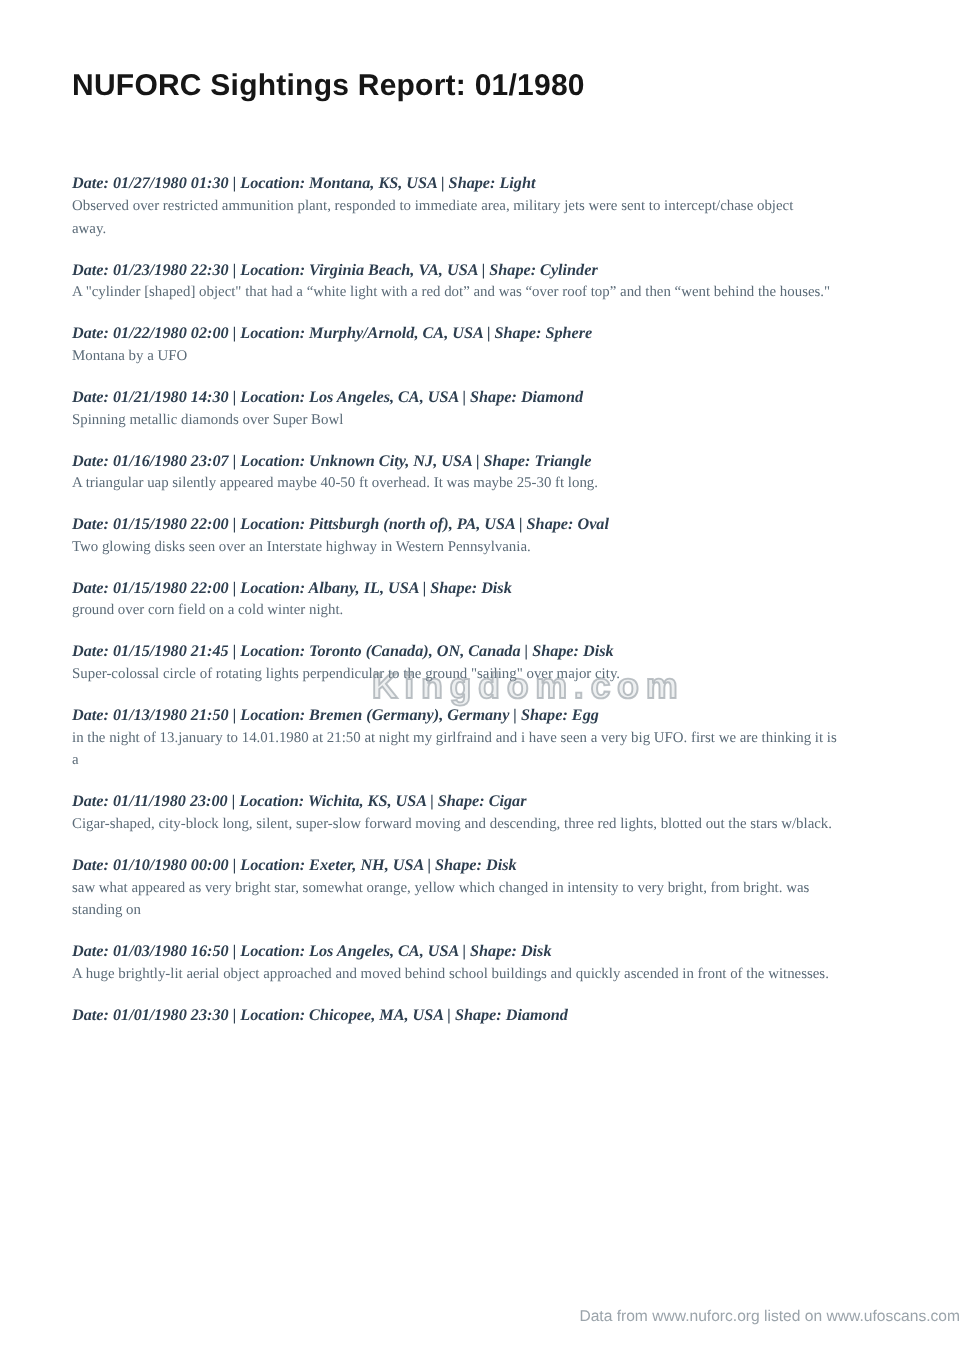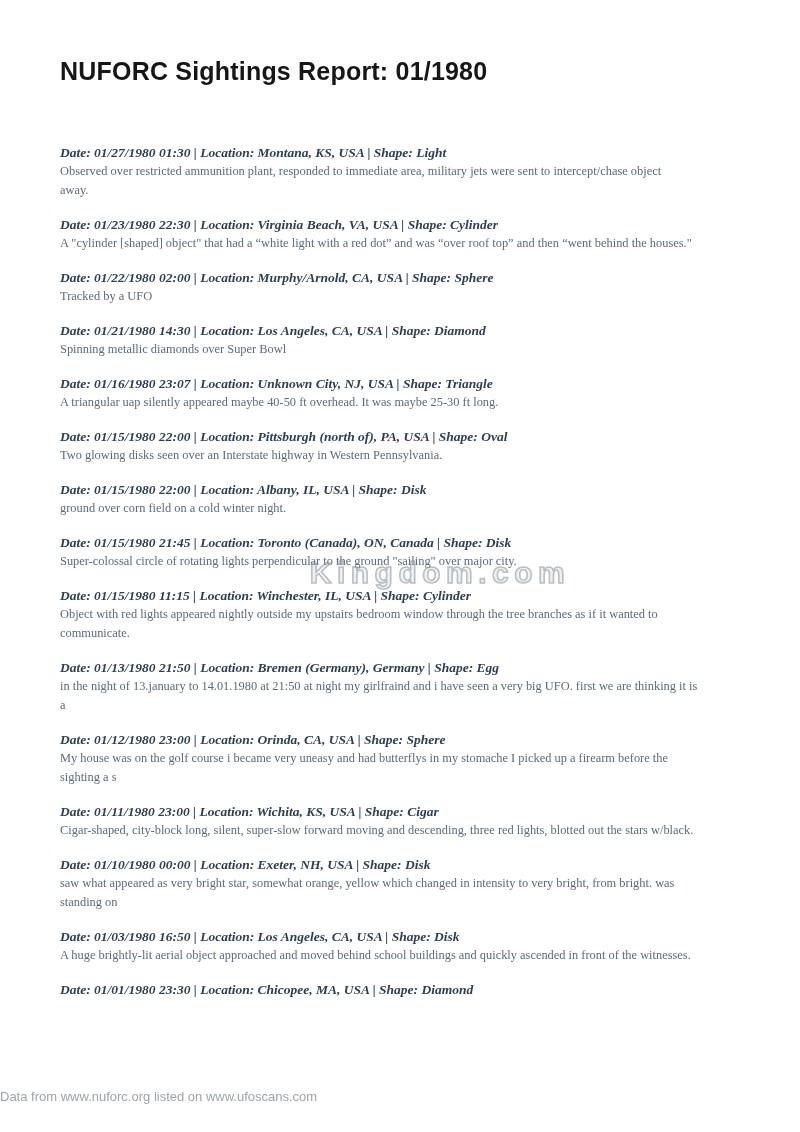--- a/index.html
+++ b/index.html
@@ -57,21 +57,21 @@
     -webkit-text-stroke: 1.6px rgba(134, 143, 152, 0.55);
     pointer-events: none;
     z-index: 5;
   }
 
   .footer {
     position: absolute;
     top: 1088px;
     left: 0;
     width: 100%;
-    text-align: left;
+    text-align: right;
     font-size: 13px;
     line-height: 17px;
     color: var(--footer-color, #9ba4ab);
   }
 </style>
 </head>
 <body>
 
 <div class="page" style="--bg: #ffffff; --title-color: #161616; --header-color: #2e3f50; --body-color: #5b6b78; --footer-color: #9ba4ab;">
   <div class="content">
@@ -83,21 +83,21 @@
 away.</p>
   </div>
 
   <div class="entry">
     <div class="entry-header">Date: 01/23/1980 22:30 | Location: Virginia Beach, VA, USA | Shape: Cylinder</div>
     <p class="entry-desc">A "cylinder [shaped] object" that had a “white light with a red dot” and was “over roof top” and then “went behind the houses."</p>
   </div>
 
   <div class="entry">
     <div class="entry-header">Date: 01/22/1980 02:00 | Location: Murphy/Arnold, CA, USA | Shape: Sphere</div>
-    <p class="entry-desc">Tracked by a UFO</p>
+    <p class="entry-desc">Montana by a UFO</p>
   </div>
 
   <div class="entry">
     <div class="entry-header">Date: 01/21/1980 14:30 | Location: Los Angeles, CA, USA | Shape: Diamond</div>
     <p class="entry-desc">Spinning metallic diamonds over Super Bowl</p>
   </div>
 
   <div class="entry">
     <div class="entry-header">Date: 01/16/1980 23:07 | Location: Unknown City, NJ, USA | Shape: Triangle</div>
     <p class="entry-desc">A triangular uap silently appeared maybe 40-50 ft overhead. It was maybe 25-30 ft long.</p>
@@ -111,37 +111,27 @@
   <div class="entry">
     <div class="entry-header">Date: 01/15/1980 22:00 | Location: Albany, IL, USA | Shape: Disk</div>
     <p class="entry-desc">ground over corn field on a cold winter night.</p>
   </div>
 
   <div class="entry">
     <div class="entry-header">Date: 01/15/1980 21:45 | Location: Toronto (Canada), ON, Canada | Shape: Disk</div>
     <p class="entry-desc">Super-colossal circle of rotating lights perpendicular to the ground "sailing" over major city.</p>
   </div>
 
-  <div class="entry">
-    <div class="entry-header">Date: 01/15/1980 11:15 | Location: Winchester, IL, USA | Shape: Cylinder</div>
-    <p class="entry-desc">Object with red lights appeared nightly outside my upstairs bedroom window through the tree branches as if it wanted to
-communicate.</p>
-  </div>
 
   <div class="entry">
     <div class="entry-header">Date: 01/13/1980 21:50 | Location: Bremen (Germany), Germany | Shape: Egg</div>
     <p class="entry-desc">in the night of 13.january to 14.01.1980 at 21:50 at night my girlfraind and i have seen a very big UFO. first we are thinking it is
 a</p>
   </div>
 
-  <div class="entry">
-    <div class="entry-header">Date: 01/12/1980 23:00 | Location: Orinda, CA, USA | Shape: Sphere</div>
-    <p class="entry-desc">My house was on the golf course i became very uneasy and had butterflys in my stomache I picked up a firearm before the
-sighting a s</p>
-  </div>
 
   <div class="entry">
     <div class="entry-header">Date: 01/11/1980 23:00 | Location: Wichita, KS, USA | Shape: Cigar</div>
     <p class="entry-desc">Cigar-shaped, city-block long, silent, super-slow forward moving and descending, three red lights, blotted out the stars w/black.</p>
   </div>
 
 
   <div class="entry">
     <div class="entry-header">Date: 01/10/1980 00:00 | Location: Exeter, NH, USA | Shape: Disk</div>
     <p class="entry-desc">saw what appeared as very bright star, somewhat orange, yellow which changed in intensity to very bright, from bright. was

